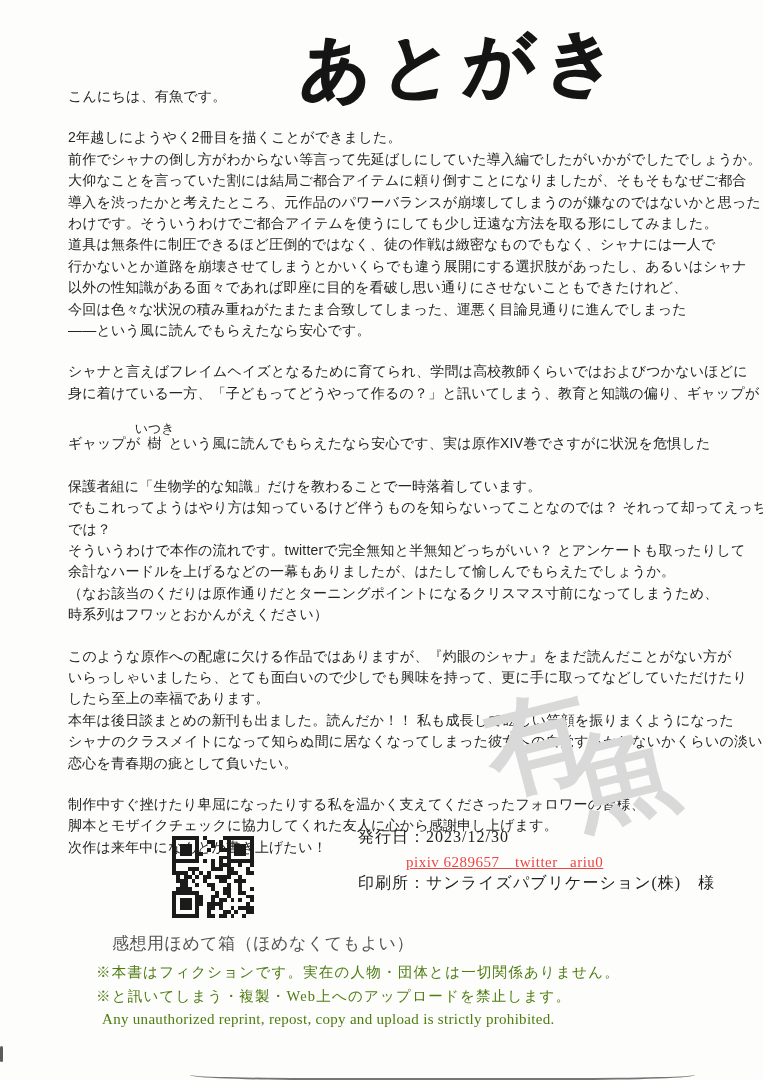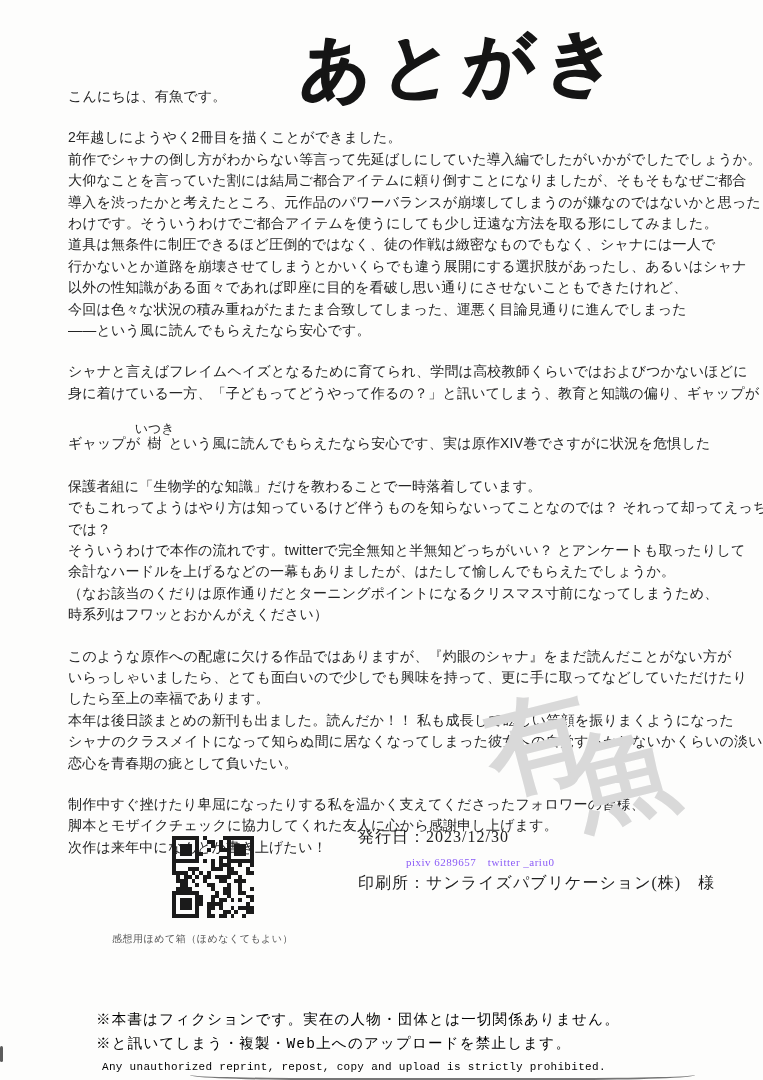--- a/index.html
+++ b/index.html
@@ -40,39 +40,38 @@
   .watermark .wm1{position:absolute;left:0;top:0;font-size:104px;}
   .watermark .wm2{position:absolute;left:74px;top:52px;font-size:104px;}
   
   .qr{
     position:absolute;left:172px;top:836px;width:82px;height:82px;
   }
   .qr svg{width:100%;height:100%;}
   .qr-caption{
     position:absolute;left:112px;top:932px;
     font-family:"Liberation Serif","DejaVu Serif",serif;
-    font-size:10px;color:#555;letter-spacing:0.5px;
+    font-size:17px;color:#555;letter-spacing:0.5px;
   }
   .colophon{
     position:absolute;left:358px;top:826px;width:380px;
     font-family:"Liberation Serif","DejaVu Serif",serif;
     color:#1e1e1e;
   }
   .col-row{font-size:16px;letter-spacing:1px;line-height:22px;margin-bottom:5px;white-space:nowrap;}
-  .col-sub{font-size:11px;letter-spacing:0.5px;line-height:18px;margin:0 0 1px 48px;white-space:nowrap;color:#8b5cf6;}
+  .col-sub{font-size:15px;letter-spacing:0.5px;line-height:18px;margin:0 0 1px 48px;white-space:nowrap;color:#ef4444;text-decoration:underline;}
   .col-row.printer{}
   
   .disclaimer{
     position:absolute;left:96px;top:960px;width:620px;
-    font-family:Liberation Mono, monospace;
-    color:#000000;
-    margin-top:48px;
+    font-family:Liberation Serif, serif;
+    color:#4d7c0f;
   }
   .disc-jp{font-size:14.5px;letter-spacing:1.2px;line-height:24px;white-space:nowrap;}
-  .disc-en{font-size:11px;letter-spacing:0.3px;line-height:22px;white-space:nowrap;margin-left:6px;}
+  .disc-en{font-size:15px;letter-spacing:0.3px;line-height:22px;white-space:nowrap;margin-left:6px;}
   
   .scan-arc{
     position:absolute;left:190px;top:1070px;width:505px;height:8px;
     border-bottom:2px solid #4a4a4a;border-radius:50%/100% ;
     opacity:.75;
   }
   .scan-speck{
     position:absolute;left:0;top:1046px;width:3px;height:16px;
     background:#333;opacity:.8;border-radius:2px;
   }

